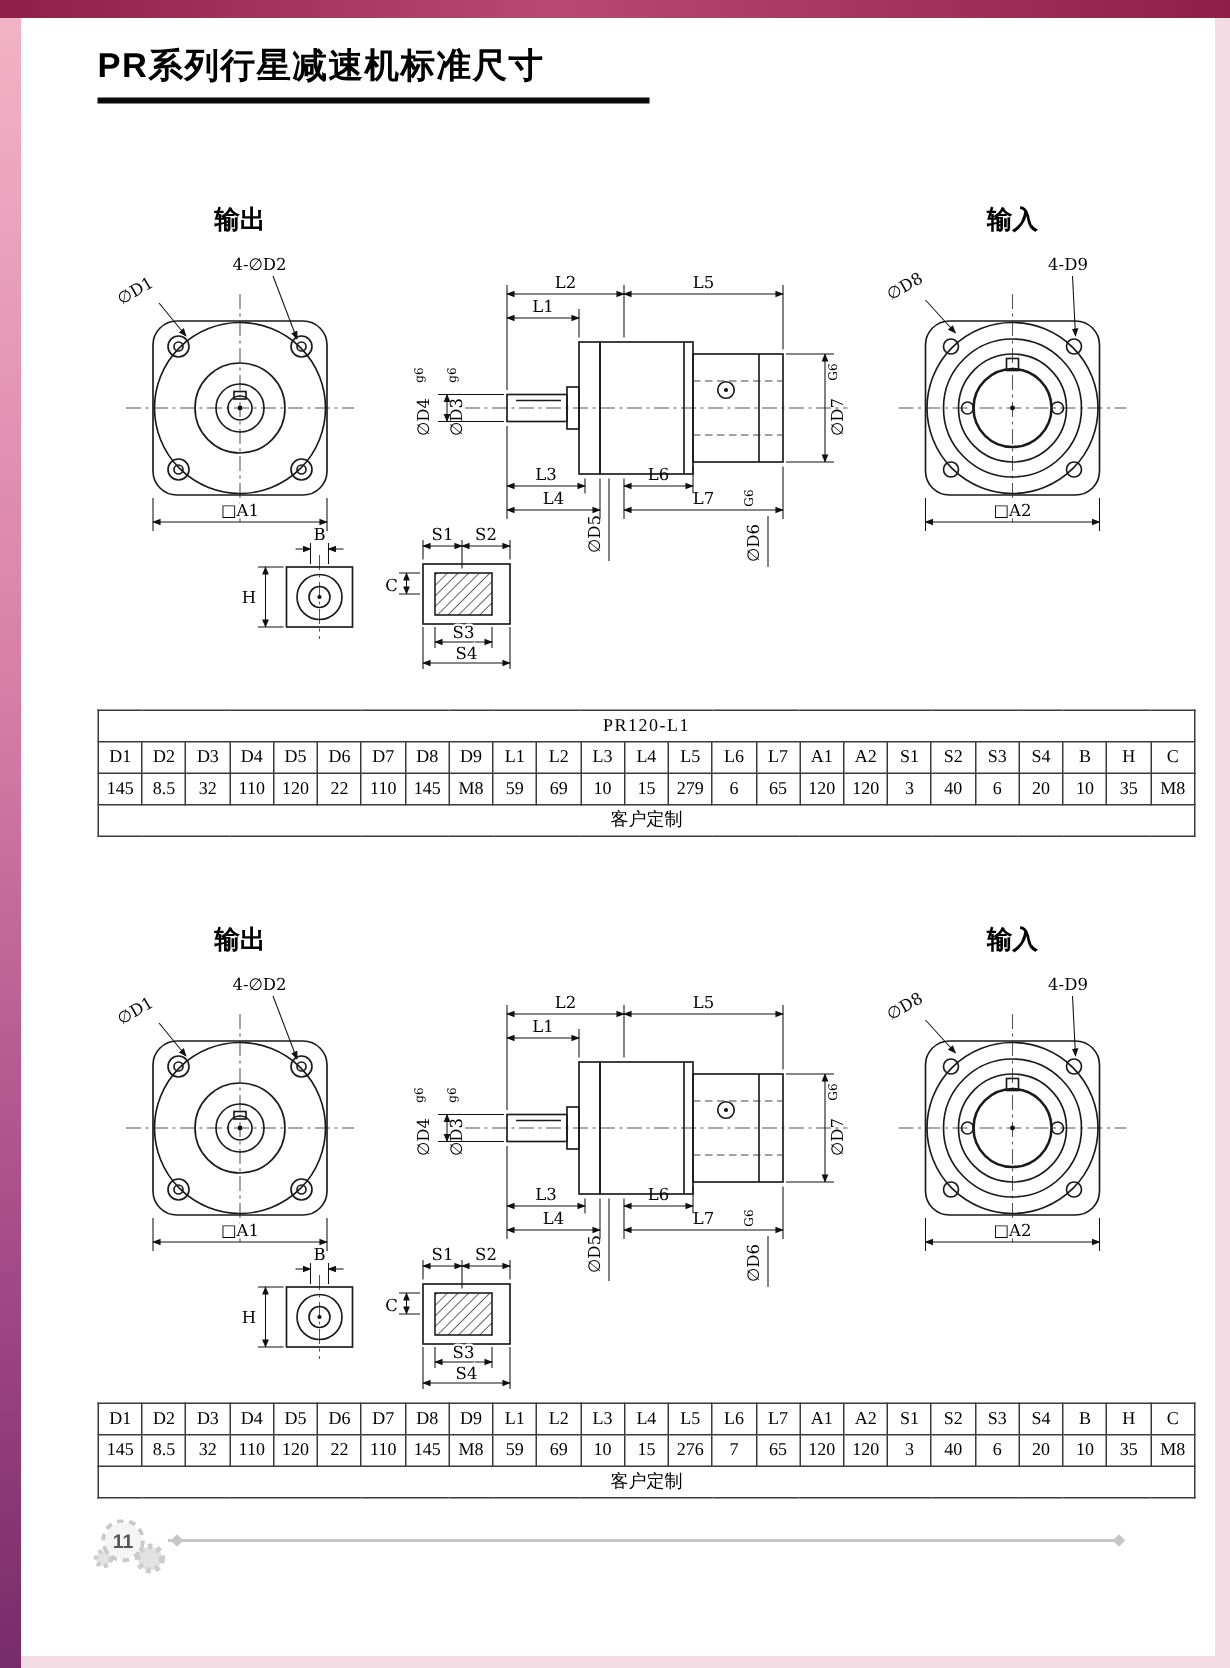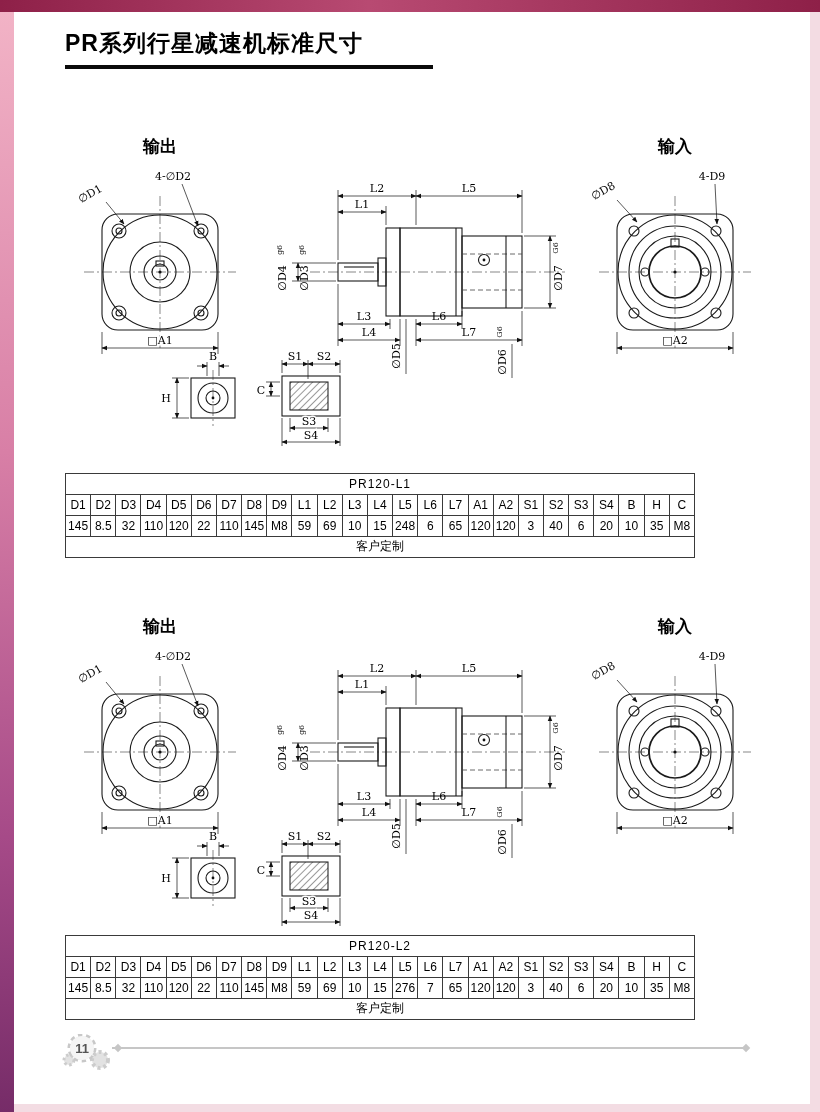--- a/index.html
+++ b/index.html
@@ -10,22 +10,22 @@
   .leftbar{position:absolute;left:0;top:12px;width:14px;height:1100px;
         background:linear-gradient(180deg,#f2b3c6 0%,#d87fa6 40%,#a64a88 75%,#762c68 100%);}
   .white{position:absolute;left:14px;top:12px;width:796px;height:1092px;background:#ffffff;
         overflow:hidden;padding-top:16px;box-sizing:border-box;}
   h1{margin:0 0 0 51px;font-size:23px;font-weight:700;color:#000;letter-spacing:1px;
         font-family:"Liberation Sans",sans-serif;}
   .rule{margin:6px 0 0 51px;width:368px;height:3.5px;background:#0a0a0a;}
   svg.drawing{display:block;margin-left:46px;}
   #drw1{margin-top:63px;}
   #drw2{margin-top:54px;}
-  table.dims{border-collapse:collapse;table-layout:fixed;width:630px;margin-left:51px;
-        font-family:Liberation Sans, sans-serif;color:#000;}
+  table.dims{border-collapse:collapse;table-layout:fixed;width:732px;margin-left:51px;
+        font-family:Liberation Serif, serif;color:#000;}
   #tbl1{margin-top:6px;}
   #tbl2{margin-top:-12px;}
   table.dims td{border:1px solid #3a3a3a;height:20px;text-align:center;
         font-size:12px;padding:0;overflow:hidden;white-space:nowrap;}
   td.t-title{font-size:13.5px;height:20px;letter-spacing:1px;}
   td.t-foot{text-align:left;padding:3px 6px;font-size:14px;height:22px;}
   svg.footerbar{display:block;margin:14px 0 0 46px;}
   
   .ln{fill:none;stroke:#1a1a1a;stroke-width:1.1;}
   .ln2{fill:none;stroke:#1a1a1a;stroke-width:1.7;}
@@ -269,21 +269,21 @@
             <td>110</td>
             <td>120</td>
             <td>22</td>
             <td>110</td>
             <td>145</td>
             <td>M8</td>
             <td>59</td>
             <td>69</td>
             <td>10</td>
             <td>15</td>
-            <td>248</td>
+            <td>279</td>
             <td>6</td>
             <td>65</td>
             <td>120</td>
             <td>120</td>
             <td>3</td>
             <td>40</td>
             <td>6</td>
             <td>20</td>
             <td>10</td>
             <td>35</td>
@@ -294,23 +294,20 @@
         </tr>
       </tbody>
     </table>
 
     <svg id="drw2" class="drawing" width="700" height="335" viewBox="0 0 700 335">
       <use href="#drw"></use>
     </svg>
 
     <table id="tbl2" class="dims">
       <tbody>
-        <tr>
-          <td class="t-title" colspan="25">PR120-L2</td>
-        </tr>
         <tr>
             <td>D1</td>
             <td>D2</td>
             <td>D3</td>
             <td>D4</td>
             <td>D5</td>
             <td>D6</td>
             <td>D7</td>
             <td>D8</td>
             <td>D9</td>

